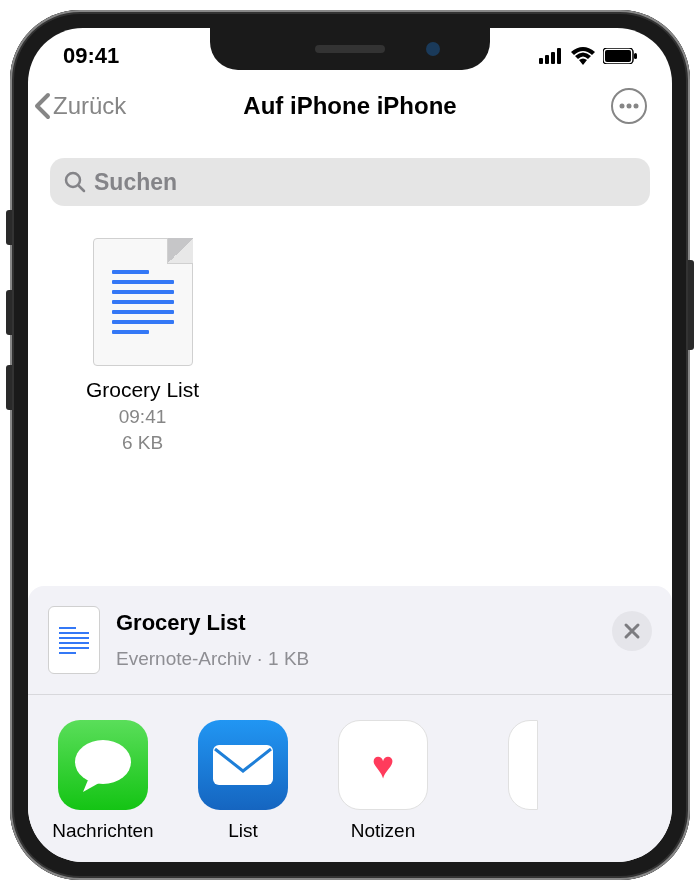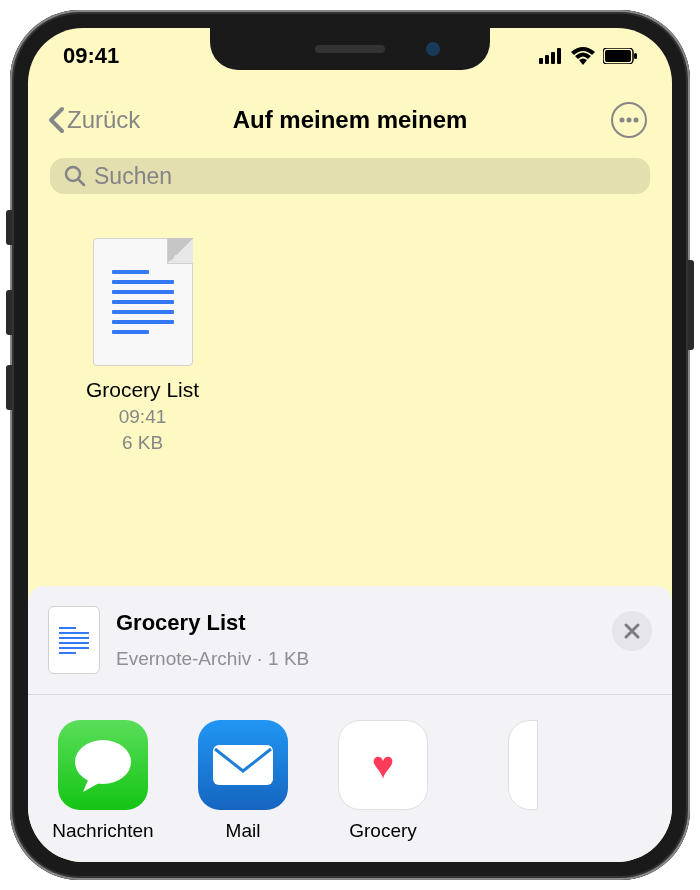--- a/index.html
+++ b/index.html
@@ -35,21 +35,21 @@
       top: 250px;
       width: 6px;
       height: 90px;
       background: #2a2a2a;
       border-radius: 0 3px 3px 0;
     }
     
     .screen {
       width: 100%;
       height: 100%;
-      background: #fef9c3;
+      background: #ffffff;
       border-radius: 55px;
       overflow: hidden;
       position: relative;
     }
     
     .notch {
       position: absolute;
       top: 0;
       left: 50%;
       transform: translateX(-50%);
@@ -88,27 +88,27 @@
       justify-content: space-between;
       align-items: center;
       padding: 0 35px;
       z-index: 50;
     }
     .status-time { font-size: 22px; font-weight: 600; }
     .status-icons { display: flex; gap: 8px; align-items: center; }
     
     .nav-bar {
       position: absolute;
-      top: 62px;
+      top: 48px;
       left: 0;
       right: 0;
       height: 60px;
       display: flex;
       align-items: center;
-      padding: 0 19px;
+      padding: 0 5px;
     }
     .back-button {
       display: flex;
       align-items: center;
       color: #868686;
       font-size: 24px;
       gap: 2px;
     }
     .nav-title {
       position: absolute;
@@ -128,27 +128,28 @@
       align-items: center;
       justify-content: center;
       color: #868686;
     }
     
     .search-bar {
       position: absolute;
       top: 130px;
       left: 22px;
       right: 22px;
-      height: 36px;
+      height: 48px;
       background: rgba(0,0,0,0.1);
       border-radius: 14px;
       display: flex;
       align-items: center;
       padding: 8px 14px;
       gap: 8px;
+      font-weight: bold;
     }
     .search-placeholder { color: #848488; font-size: 23px; }
     
     .file-item {
       position: absolute;
       top: 210px;
       left: 42px;
       width: 145px;
       display: flex;
       flex-direction: column;
@@ -298,21 +299,21 @@
       </div>
     </div>
 
     <div class="nav-bar">
       <div class="back-button">
         <svg width="18" height="28" viewBox="0 0 18 28">
             <path d="M15 3 L4 14 L15 25" stroke="#868686" stroke-width="4" fill="none" stroke-linecap="round" stroke-linejoin="round"></path>
           </svg>
         <span>Zurück</span>
       </div>
-      <div class="nav-title">Auf meinem meinem</div>
+      <div class="nav-title">Auf iPhone iPhone</div>
       <div class="more-button">
         <svg width="20" height="6" viewBox="0 0 20 6">
             <circle cx="3" cy="3" r="2.5" fill="#868686"></circle>
             <circle cx="10" cy="3" r="2.5" fill="#868686"></circle>
             <circle cx="17" cy="3" r="2.5" fill="#868686"></circle>
           </svg>
       </div>
     </div>
 
     <div class="search-bar">
@@ -370,27 +371,27 @@
           </div>
           <div class="app-label">Nachrichten</div>
         </div>
         <div class="share-app">
           <div class="app-icon mail">
             <svg width="64" height="44" viewBox="0 0 64 44">
                 <rect x="2" y="2" width="60" height="40" rx="6" fill="#fff"></rect>
                 <path d="M4 6 L32 28 L60 6" stroke="#1e7fd8" stroke-width="3" fill="none"></path>
               </svg>
           </div>
-          <div class="app-label">Mail</div>
+          <div class="app-label">List</div>
         </div>
         <div class="share-app">
           <div class="app-icon health">
             <span class="heart-shape">♥</span>
           </div>
-          <div class="app-label">Grocery</div>
+          <div class="app-label">Notizen</div>
         </div>
         <div class="share-app">
           <div class="app-icon partial"></div>
         </div>
       </div>
     </div>
   </div>
 </div>
 
 </body></html>

